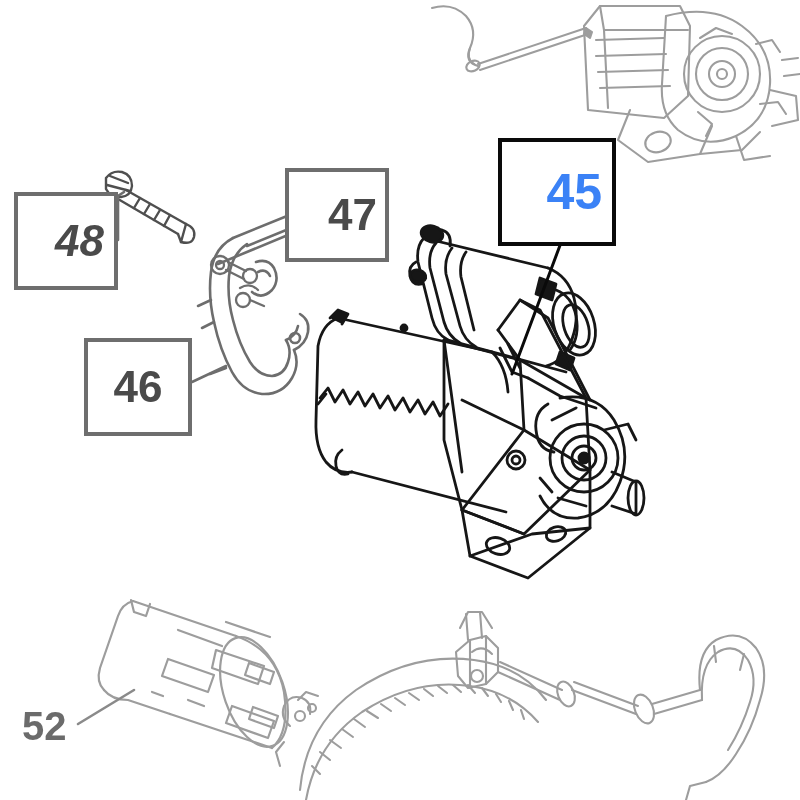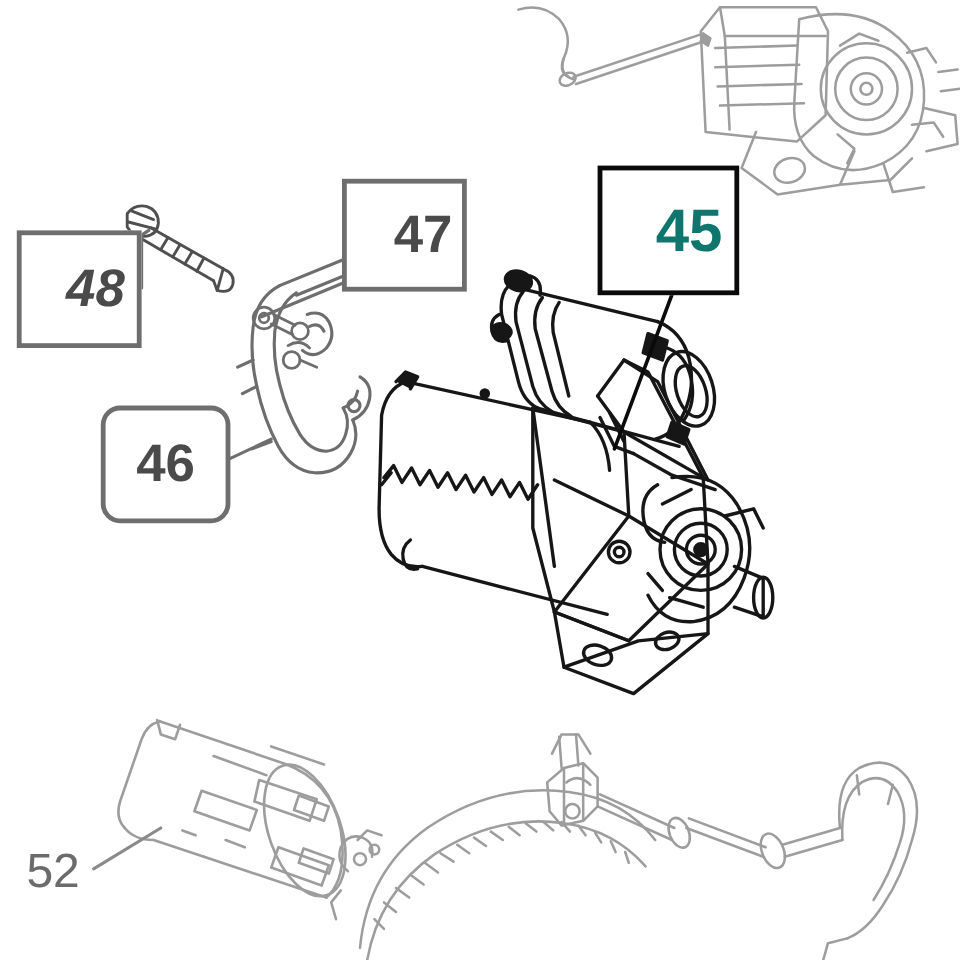--- a/index.html
+++ b/index.html
@@ -20,28 +20,28 @@
     align-items:center;
     justify-content:center;
   }
   .calloutbox .num{
     font-family:"Liberation Sans", sans-serif;
     font-weight:700;
     line-height:1;
     letter-spacing:0px;
   }
   .cb-dark{border:4px solid #0a0a0a;}
-  .cb-dark .num{color:#0f766e;}
+  .cb-dark .num{color:#3b82f6;}
   .cb-gray{border:4px solid #6e6e6e;}
   .cb-gray .num{color:#4a4a4a;}
 
   .plainlabel{
     position:absolute;
     font-family:"Liberation Sans", sans-serif;
-    font-weight:400;
+    font-weight:700;
     line-height:1;
     color:#6b6b6b;
   }
 </style>
 </head>
 <body>
 
 <div id="stage">
 
   <svg viewBox="0 0 800 800" xmlns="http://www.w3.org/2000/svg">
@@ -316,29 +316,29 @@
       <path d="M118 240 L118 196 L124 192" stroke="#6e6e6e" stroke-width="2.6"></path>
       <path d="M192 382 L226 366" stroke="#6e6e6e" stroke-width="2.6"></path>
       <path d="M78 724 L134 690" stroke="#8a8a8a" stroke-width="2.6"></path>
     </g>
   </svg>
 
   <div class="calloutbox cb-dark" style="left:498px;top:138px;width:118px;height:108px;justify-content:flex-end;padding-right:10px;">
     <span class="num" style="font-size:50px;">45</span>
   </div>
 
-  <div class="calloutbox cb-gray" style="left:285px;top:149px;width:104px;height:94px;justify-content:flex-end;padding-right:8px;">
+  <div class="calloutbox cb-gray" style="left:285px;top:168px;width:104px;height:94px;justify-content:flex-end;padding-right:8px;">
     <span class="num" style="font-size:44px;">47</span>
   </div>
 
   <div class="calloutbox cb-gray" style="left:14px;top:192px;width:104px;height:98px;justify-content:flex-end;padding-right:10px;font-style:italic;">
     <span class="num" style="font-size:44px;">48</span>
   </div>
 
-  <div class="calloutbox cb-gray" style="left:84px;top:338px;width:108px;height:98px;border-radius:16px;">
+  <div class="calloutbox cb-gray" style="left:84px;top:338px;width:108px;height:98px;">
     <span class="num" style="font-size:44px;">46</span>
   </div>
 
   <div class="plainlabel" style="left:22px;top:706px;font-size:40px;">
     <span>52</span>
   </div>
 
 </div>
 
 </body></html>

